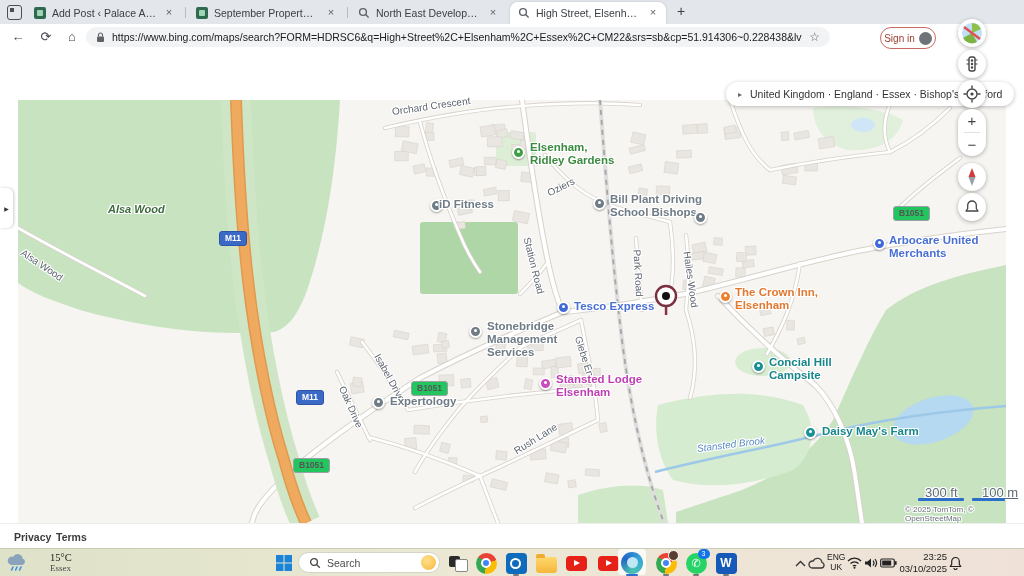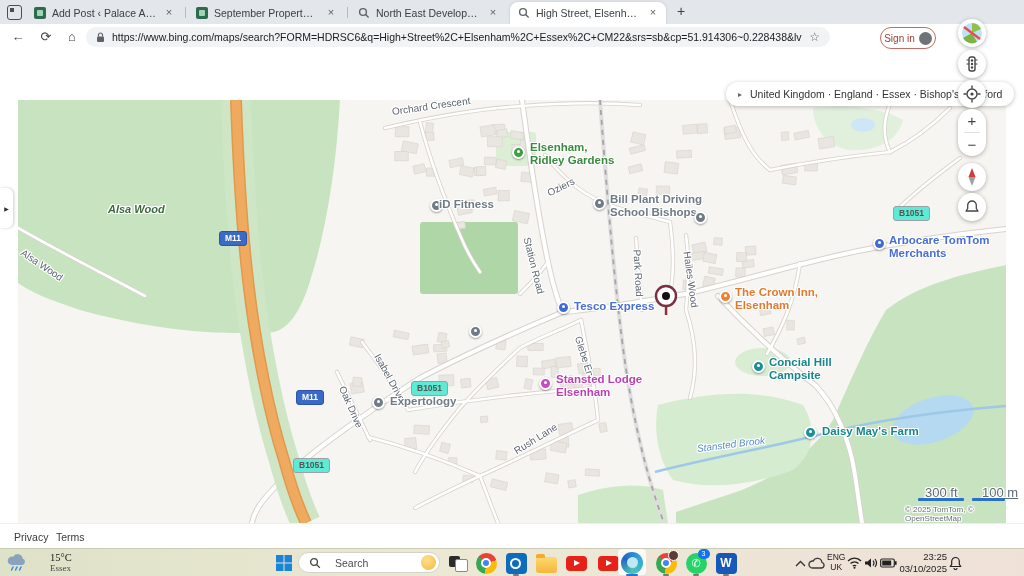--- a/index.html
+++ b/index.html
@@ -67,49 +67,49 @@
   .c-orange{color:#e3782f;}.c-teal{color:#17868b;}.c-magenta{color:#bf3fb3;}
   .pin{position:absolute;width:13px;height:13px;border-radius:50%;border:2px solid #fff;box-shadow:0 1px 2px rgba(0,0,0,.35);box-sizing:border-box;}
   .pin::after{content:"";position:absolute;left:3px;top:2px;width:3px;height:3px;border-radius:50%;background:#fff;}
   .p-gray{background:#6f7b85;}.p-green{background:#3fa043;}.p-blue{background:#3f6ad8;}
   .p-orange{background:#ee8130;}.p-teal{background:#1a9196;}.p-magenta{background:#c94bbc;}
   .roadlab{position:absolute;font-size:10px;font-weight:500;color:#5c6570;white-space:nowrap;transform-origin:left center;}
   .brook{color:#5b8cc4;font-style:italic;}
   .forestlab{position:absolute;font-size:11px;font-style:italic;color:#3e6b3e;font-weight:600;}
   .rbadge{position:absolute;font-size:8.5px;font-weight:700;padding:1px 5px;border-radius:3px;line-height:1.3;}
   .bm11{background:#3b69c6;color:#fff;border:1px solid #2d54a8;}
-  .bb1051{background:#5eead4;color:#555;border:1px solid #9aa0a6;}
+  .bb1051{background:#22c55e;color:#555;border:1px solid #9aa0a6;}
   #breadcrumb{position:absolute;left:726px;top:82px;height:24px;background:#fff;border-radius:12px;
               box-shadow:0 1px 4px rgba(0,0,0,.25);display:flex;align-items:center;padding:0 12px;gap:8px;}
   #breadcrumb .bc-txt{font-size:10.5px;color:#333;white-space:nowrap;}
   #breadcrumb .chev{font-size:8px;color:#666;}
   .ctlcircle{position:absolute;left:958px;width:28px;height:28px;border-radius:50%;background:#fff;
              box-shadow:0 1px 4px rgba(0,0,0,.3);display:flex;align-items:center;justify-content:center;}
   #zoompill{position:absolute;left:958px;top:109px;width:28px;height:47px;border-radius:14px;background:#fff;
             box-shadow:0 1px 4px rgba(0,0,0,.3);text-align:center;}
   #zoompill .z{font-size:15px;color:#444;height:23px;line-height:23px;}
   #zoompill .zdiv{height:1px;background:#e0e0e0;margin:0 6px;}
   #expander{position:absolute;left:0;top:188px;width:13px;height:40px;background:#fff;border-radius:0 6px 6px 0;
             box-shadow:1px 0 3px rgba(0,0,0,.2);display:flex;align-items:center;justify-content:center;
             font-size:6px;color:#333;}
   .scale-lab{position:absolute;font-size:13px;color:#5f6b76;text-decoration:underline;}
   .scale-line{position:absolute;height:3px;background:#2b6fc9;border-radius:1px;}
   #mainpin-label{position:absolute;left:582px;top:212px;width:150px;text-align:center;font-size:12.5px;
                  font-weight:700;color:#1c1c1c;line-height:1.22;white-space:pre-line;}
   
   #pagefooter{position:absolute;left:0;top:523px;width:1024px;height:25px;background:#fff;border-top:1px solid #eee;}
-  #pagefooter span{font-size:10.5px;color:#3b3b3b;position:absolute;top:7px;}
+  #pagefooter span{font-size:10.5px;color:#3b3b3b;position:absolute;top:7px;font-weight:bold;}
   
   #taskbar{position:absolute;left:0;top:548px;width:1024px;height:28px;
            background:linear-gradient(90deg,#dee2c8,#ece8d4 45%,#efe1d8);border-top:1px solid #c9ccb7;}
   #weather{position:absolute;left:6px;top:3px;display:flex;gap:22px;align-items:center;font-family:Liberation Serif, serif;}
   #weather .wt{font-size:10.5px;color:#1a1a1a;line-height:1.1;}
   #weather .wc{font-size:9px;color:#4a4a4a;line-height:1.1;}
   #tb-search{position:absolute;left:298px;top:3px;width:142px;height:21px;background:#fff;border:1px solid #d5d3c6;
-             border-radius:11px;display:flex;align-items:center;padding:0 3px 0 10px;box-sizing:border-box;gap:14px;}
+             border-radius:11px;display:flex;align-items:center;padding:0 3px 0 10px;box-sizing:border-box;gap:6px;}
   #tb-search .stxt{font-size:10.5px;color:#4a4a4a;flex:1;}
   .sun{width:15px;height:15px;border-radius:50%;background:radial-gradient(circle at 40% 35%,#ffe08a,#f6b73c);}
   .tbic{position:absolute;top:2px;width:24px;height:24px;display:flex;align-items:center;justify-content:center;}
   .ind{position:absolute;top:25px;width:6px;height:2px;border-radius:1px;background:#7a7a7a;}
   .ind.wide{width:12px;background:#2f6fd0;}
   .ic-chrome{width:21px;height:21px;border-radius:50%;position:relative;
       background:conic-gradient(from -50deg,#ea4335 0 120deg,#fbbc05 120deg 240deg,#34a853 240deg 360deg);}
   .ic-chrome::after{content:"";position:absolute;left:5.5px;top:5.5px;width:10px;height:10px;border-radius:50%;
       background:#4285f4;border:2px solid #fff;box-sizing:border-box;}
   .ic-edge{width:22px;height:22px;border-radius:50%;position:relative;
@@ -499,31 +499,34 @@
   <span class="pin p-green" style="left:512px;top:146px;"></span>
   <span class="poi c-green halo" style="left:530px;top:141px;">Elsenham,
 Ridley Gardens</span>
   <span class="pin p-gray" style="left:430px;top:199px;"></span>
   <span class="poi c-gray halo" style="left:439px;top:198px;">iD Fitness</span>
   <span class="pin p-gray" style="left:593px;top:197px;"></span>
   <span class="poi c-gray halo" style="left:610px;top:193px;">Bill Plant Driving
 School Bishops...</span>
   <span class="pin p-gray" style="left:694px;top:211px;"></span>
   <span class="pin p-blue" style="left:873px;top:237px;"></span>
-  <span class="poi c-blue halo" style="left:889px;top:234px;">Arbocare TomTom
+  <span class="poi c-blue halo" style="left:889px;top:234px;">Arbocare United
 Merchants</span>
   <span class="pin p-blue" style="left:557px;top:301px;"></span>
   <span class="poi c-blue halo" style="left:574px;top:300px;">Tesco Express</span>
   <span class="pin p-orange" style="left:719px;top:290px;"></span>
   <span class="poi c-orange halo" style="left:735px;top:286px;">The Crown Inn,
 Elsenham</span>
   <span class="pin p-teal" style="left:752px;top:360px;"></span>
   <span class="poi c-teal halo" style="left:769px;top:356px;">Concial Hill
 Campsite</span>
   <span class="pin p-gray" style="left:469px;top:325px;"></span>
+  <span class="poi c-gray halo" style="left:487px;top:320px;">Stonebridge
+Management
+Services</span>
   <span class="pin p-magenta" style="left:539px;top:377px;"></span>
   <span class="poi c-magenta halo" style="left:556px;top:373px;">Stansted Lodge
 Elsenham</span>
   <span class="pin p-gray" style="left:372px;top:396px;"></span>
   <span class="poi c-gray halo" style="left:390px;top:395px;">Expertology</span>
   <span class="pin p-teal" style="left:804px;top:426px;"></span>
   <span class="poi c-teal halo" style="left:822px;top:425px;">Daisy May's Farm</span>
 
   <svg class="abs" style="left:652px;top:284px;" width="28" height="34" viewBox="0 0 28 34">
     <rect x="12.8" y="21" width="2.5" height="10" fill="#8a3040"></rect>

